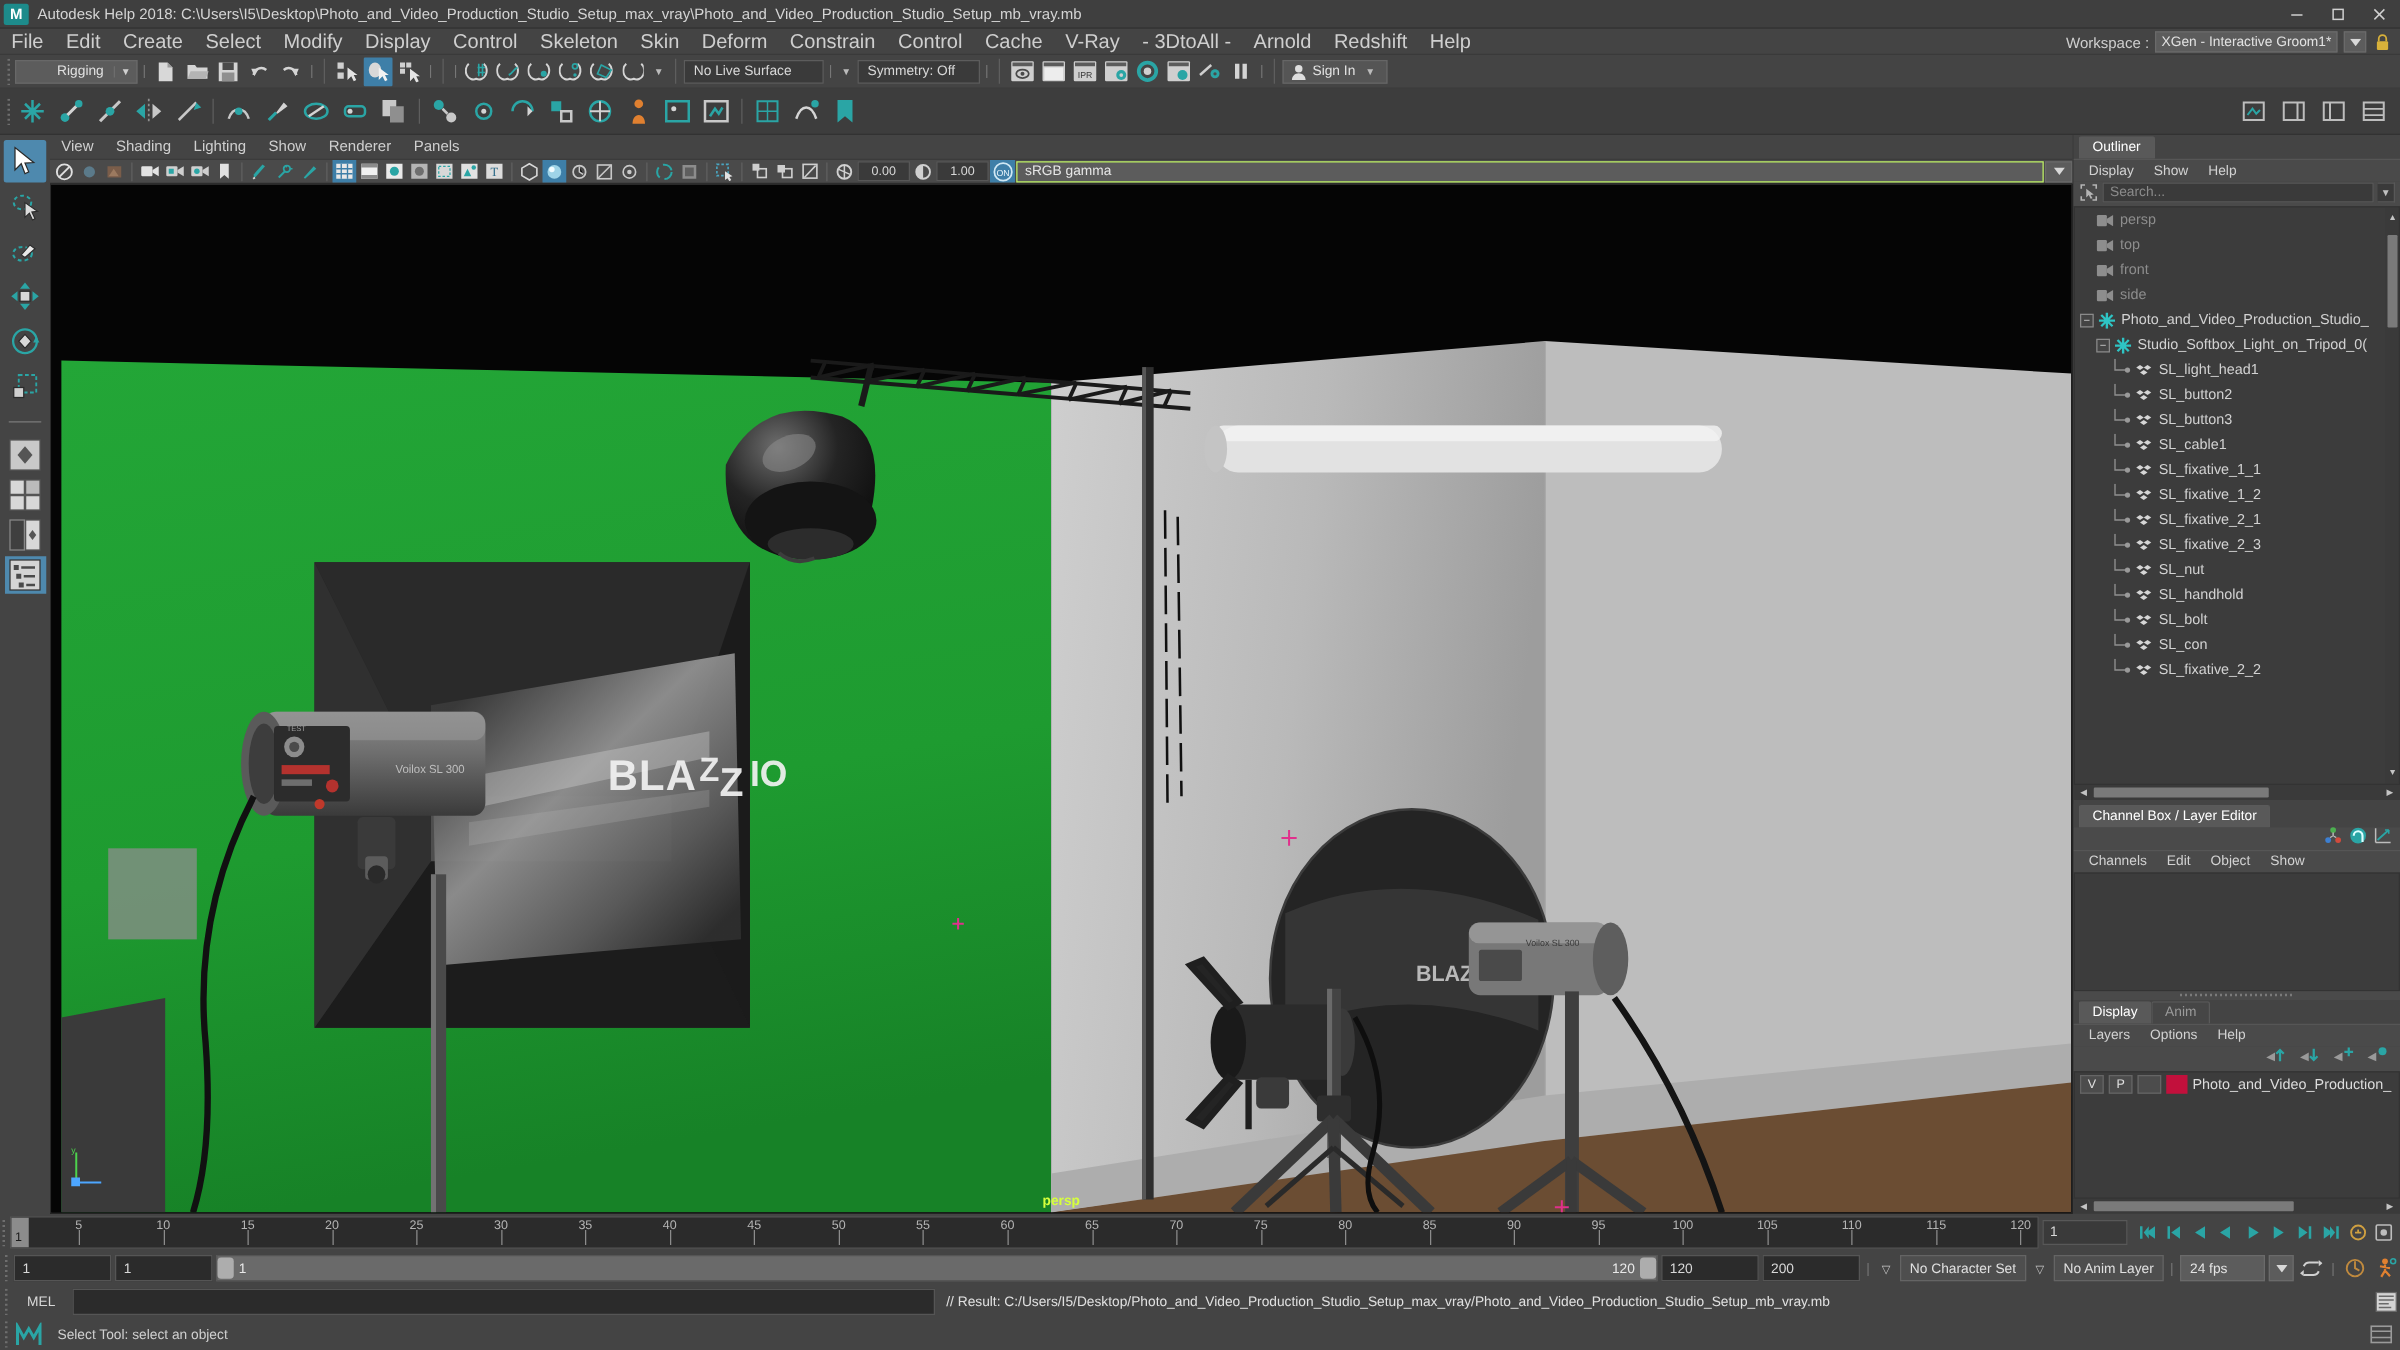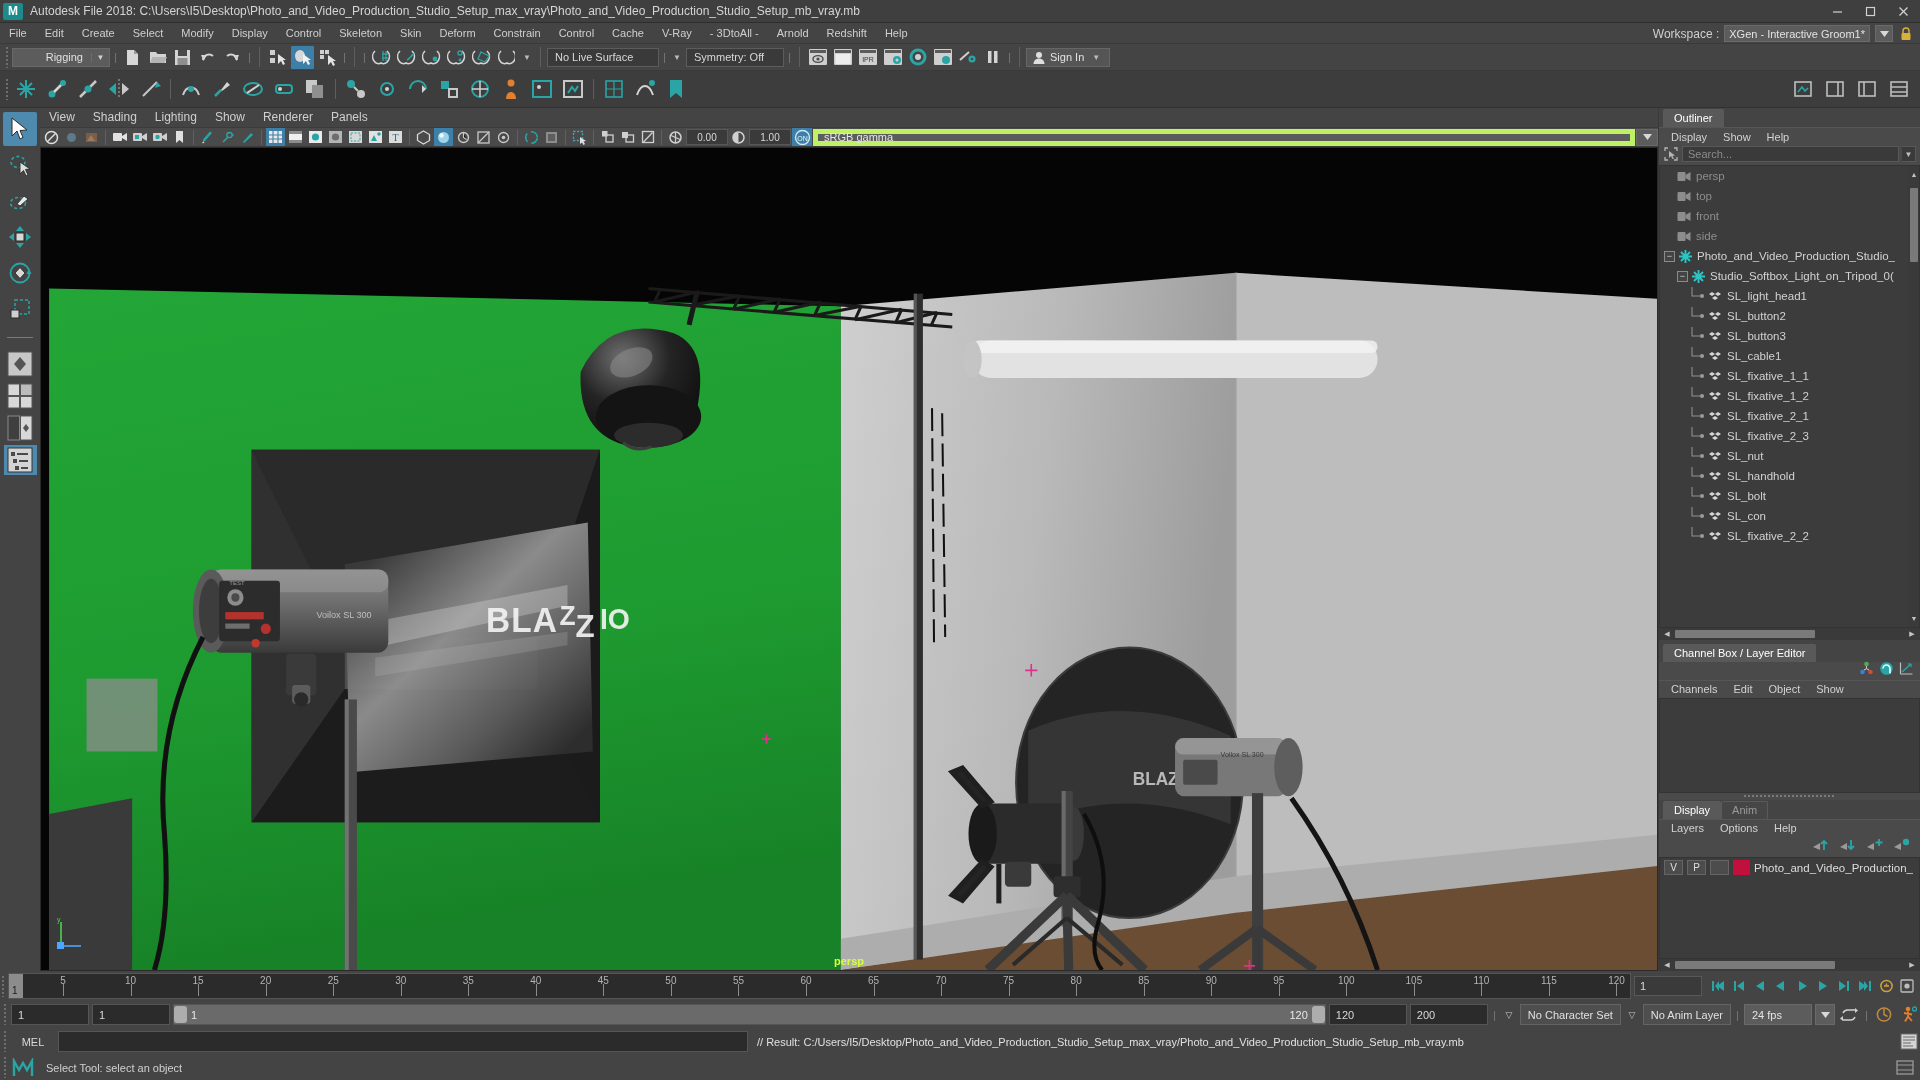--- a/index.html
+++ b/index.html
@@ -14,21 +14,21 @@
     font-size:12px; font-weight:bold; display:flex; align-items:center; justify-content:center;
     border-radius:2px; }
   .tb-title { font-size:12px; color:#d4d4d4; margin-left:7px; white-space:nowrap; }
   .tb-spacer { flex:1; }
   .tb-btn { width:33px; height:23px; display:flex; align-items:center; justify-content:center;
     color:#d0d0d0; font-size:13px; }
 
   
   .menubar { height:21px; background:#444444; display:flex; align-items:center; flex:0 0 21px;
     border-bottom:1px solid #3a3a3a; position:relative; }
-  .menu-item { font-size:11px; color:#cfcfcf; padding:0 9px; height:21px; line-height:21px;
+  .menu-item { font-size:16px; color:#cfcfcf; padding:0 9px; height:21px; line-height:21px;
     white-space:nowrap; }
   .workspace-wrap { position:absolute; right:6px; top:0; height:21px; display:flex; align-items:center; gap:5px; }
   .ws-label { font-size:12px; color:#cfcfcf; }
   .ws-field { background:#5c5c5c; border:1px solid #6a6a6a; height:17px; min-width:140px;
     font-size:11px; color:#e2e2e2; padding:0 4px; line-height:16px; display:flex; align-items:center; }
   .ws-arrow { width:18px; height:17px; background:#5c5c5c; border:1px solid #6a6a6a;
     display:flex; align-items:center; justify-content:center; }
   .ws-lock { width:16px; height:18px; display:flex; align-items:center; justify-content:center; }
 
   
@@ -75,21 +75,21 @@
   .viewcol { flex:1 1 auto; display:flex; flex-direction:column; min-width:0; background:#444; }
   .panelmenu { height:19px; background:#444444; display:flex; align-items:center; flex:0 0 19px; }
   .panelmenu .menu-item { font-size:12px; padding:0 9px; height:19px; line-height:19px; }
   .viewtoolbar { height:20px; background:#4a4a4a; display:flex; align-items:center; flex:0 0 20px;
     gap:1px; padding-left:2px; border-top:1px solid #3b3b3b; border-bottom:1px solid #3b3b3b; }
   .vt { width:19px; height:18px; display:flex; align-items:center; justify-content:center; }
   .vt.on { background:#3e7fa8; }
   .vsep { width:1px; height:15px; background:#606060; margin:0 3px; }
   .numfield { background:#3a3a3a; border:1px solid #585858; height:16px; width:42px;
     font-size:10px; color:#d8d8d8; display:flex; align-items:center; justify-content:center; }
-  .gammafield { background:#5c5c5c; border:5px solid #bef264; height:17px; flex:1;
+  .gammafield { background:#5c5c5c; border:1px solid #bef264; height:17px; flex:1;
     font-size:11px; color:#e6e6e6; display:flex; align-items:center; padding:0 6px; }
   .gammaarrow { width:22px; height:17px; background:#5c5c5c; border:1px solid #6a6a6a;
     display:flex; align-items:center; justify-content:center; font-size:8px; }
 
   
   .view3d { flex:1 1 auto; position:relative; overflow:hidden; background:#000; min-height:0;
     border:1px solid #2a2a2a; }
   .persp-label { position:absolute; left:50%; transform:translateX(-50%); bottom:3px;
     font-size:11px; color:#d6ff3d; font-weight:bold; z-index:30; }
   .axis-gizmo { position:absolute; left:14px; bottom:20px; width:28px; height:34px; z-index:30; }
@@ -189,21 +189,21 @@
   .help-logo { width:30px; height:25px; display:flex; align-items:center; justify-content:center; }
   .help-right { margin-left:auto; display:flex; align-items:center; padding-right:4px; }
 </style>
 </head>
 <body>
 
 <div class="app">
 
   <div class="titlebar">
     <div class="tb-logo">M</div>
-    <div class="tb-title">Autodesk File 2018: C:\Users\I5\Desktop\Photo_and_Video_Production_Studio_Setup_max_vray\Photo_and_Video_Production_Studio_Setup_mb_vray.mb</div>
+    <div class="tb-title">Autodesk Help 2018: C:\Users\I5\Desktop\Photo_and_Video_Production_Studio_Setup_max_vray\Photo_and_Video_Production_Studio_Setup_mb_vray.mb</div>
     <div class="tb-spacer"></div>
     <div class="tb-btn">
       <svg width="11" height="11" viewBox="0 0 11 11">
           <line x1="1" y1="6" x2="10" y2="6" stroke="#d0d0d0" stroke-width="1.2"></line>
         </svg>
     </div>
     <div class="tb-btn">
       <svg width="11" height="11" viewBox="0 0 11 11">
           <rect x="1.5" y="1.5" width="8" height="8" fill="none" stroke="#d0d0d0" stroke-width="1.2"></rect>
         </svg>

